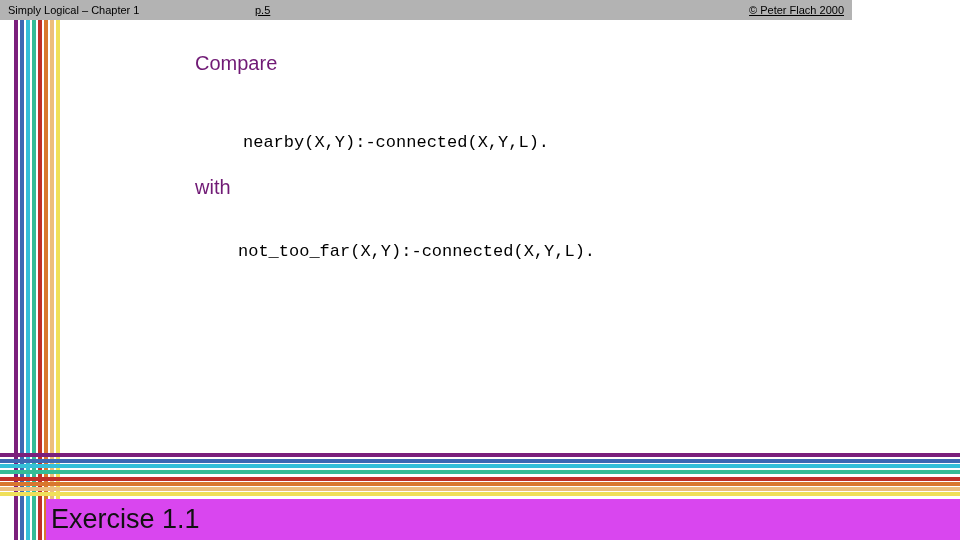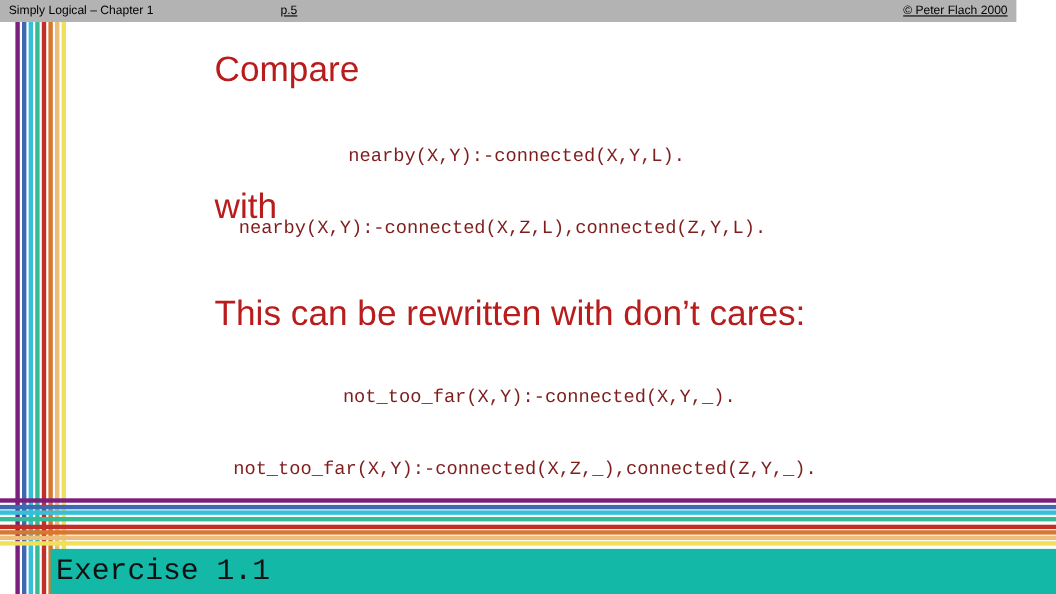--- a/index.html
+++ b/index.html
@@ -4,21 +4,21 @@
 <style>
   html,body { margin:0; padding:0; background:#808080; }
   .slide {
     position:relative; width:960px; height:540px;
     background:#ffffff; overflow:hidden;
     font-family:"Liberation Sans", sans-serif;
     color:#000;
   }
   
   .header {
-    position:absolute; left:0; top:0; width:924px; height:20px;
+    position:absolute; left:0; top:0; width:852px; height:20px;
     font-size:11px; line-height:20px; color:#000; z-index:6;
   }
   .header .left  { position:absolute; left:8px;  top:0; }
   .header .mid   { position:absolute; left:255px; top:0;text-decoration:underline; }
   .header .right { position:absolute; right:8px; top:0;text-decoration:underline; }
   
   .vstripe { position:absolute; top:20px; bottom:0; width:4px; z-index:1; }
   .v0{left:14px}.v1{left:20px}.v2{left:26px}.v3{left:32px}
   .v4{left:38px}.v5{left:44px}.v6{left:50px}.v7{left:56px}
   .hstripe { position:absolute; left:0; width:960px; height:4px; z-index:2; }
@@ -26,30 +26,29 @@
   .h4{top:477px}.h5{top:482px}.h6{top:487px}.h7{top:492px}
   
   .footer-bar {
     position:absolute; left:46px; right:0; top:499px; bottom:0;
     z-index:3; display:flex; align-items:center;
     font-size:27px; color:#111; padding-left:5px; box-sizing:border-box;
   }
   
   .heading {
     position:absolute; left:195px;
-    font-size:32px; line-height:30px; color:#b91c1c; z-index:4;
+    font-size:20px; line-height:30px; color:#701a75; z-index:4;
     white-space:nowrap;
   }
   .hd0{top:48px}.hd1{top:172px}.hd2{top:269px}
   .codeblock {
     position:absolute; z-index:4;
     font-family:"Liberation Mono","DejaVu Sans Mono",monospace;
-    font-size:17px; line-height:22px; color:#7f1d1d;
+    font-size:17px; line-height:22px; color:#000000;
     white-space:pre;
-    text-align:center;
   }
   .cb0{left:217px; top:88px}
   .cb1{left:212px; top:197px}
   .cb2{left:212px; top:307px}
   .code-line.first { padding-left:26px; }
 </style>
 </head>
 <body>
 
 <div class="slide">
@@ -71,33 +70,28 @@
 
   <div class="hstripe h0" style="background-color: rgb(123, 31, 124);"></div>
   <div class="hstripe h1" style="background-color: rgb(62, 104, 178);"></div>
   <div class="hstripe h2" style="background-color: rgb(53, 191, 216);"></div>
   <div class="hstripe h3" style="background-color: rgb(53, 188, 150);"></div>
   <div class="hstripe h4" style="background-color: rgb(192, 48, 40);"></div>
   <div class="hstripe h5" style="background-color: rgb(217, 119, 46);"></div>
   <div class="hstripe h6" style="background-color: rgb(236, 190, 124);"></div>
   <div class="hstripe h7" style="background-color: rgb(240, 224, 90);"></div>
 
-  <div class="footer-bar" style="background-color: #14b8a6; font-family: Liberation Mono, monospace;">
+  <div class="footer-bar" style="background-color: #d946ef;">
     <span>Exercise 1.1</span>
   </div>
 
   <div class="heading hd0">Compare</div>
   <div class="codeblock cb0">
     <div class="code-line first">nearby(X,Y):-connected(X,Y,L).</div>
-    <div class="code-line">nearby(X,Y):-connected(X,Z,L),connected(Z,Y,L).</div>
   </div>
 
   <div class="heading hd1">with</div>
   <div class="codeblock cb1">
+    <div class="code-line first">not_too_far(X,Y):-connected(X,Y,L).</div>
   </div>
 
-  <div class="heading hd2">This can be rewritten with don’t cares:</div>
-  <div class="codeblock cb2">
-    <div class="code-line first">not_too_far(X,Y):-connected(X,Y,_).</div>
-    <div class="code-line">not_too_far(X,Y):-connected(X,Z,_),connected(Z,Y,_).</div>
-  </div>
 
 </div>
 
 </body></html>

